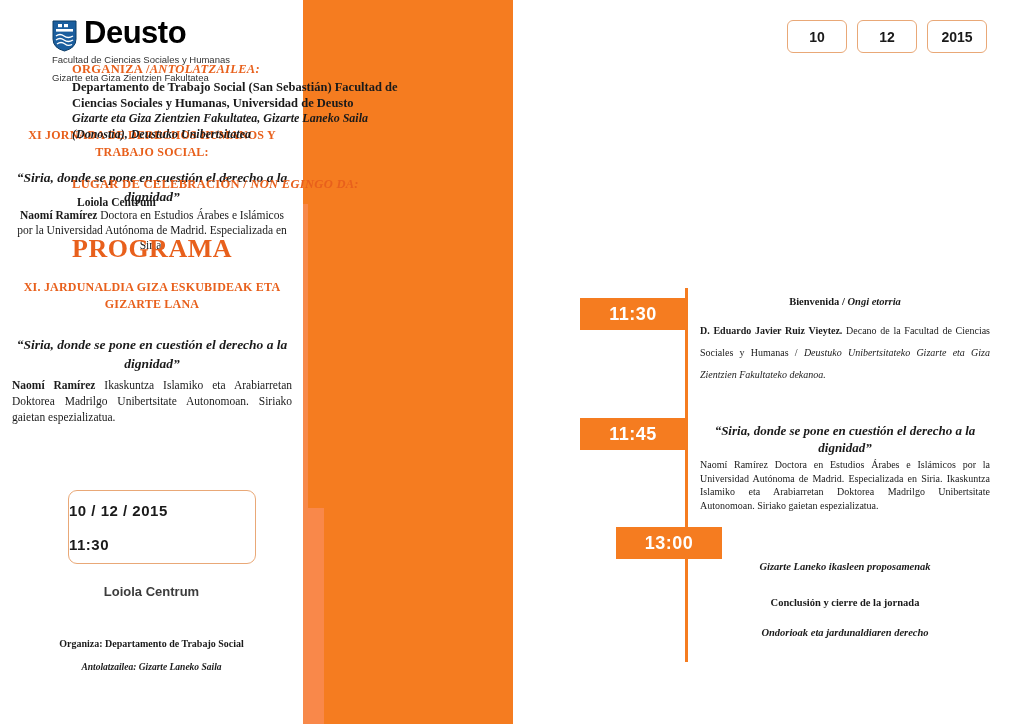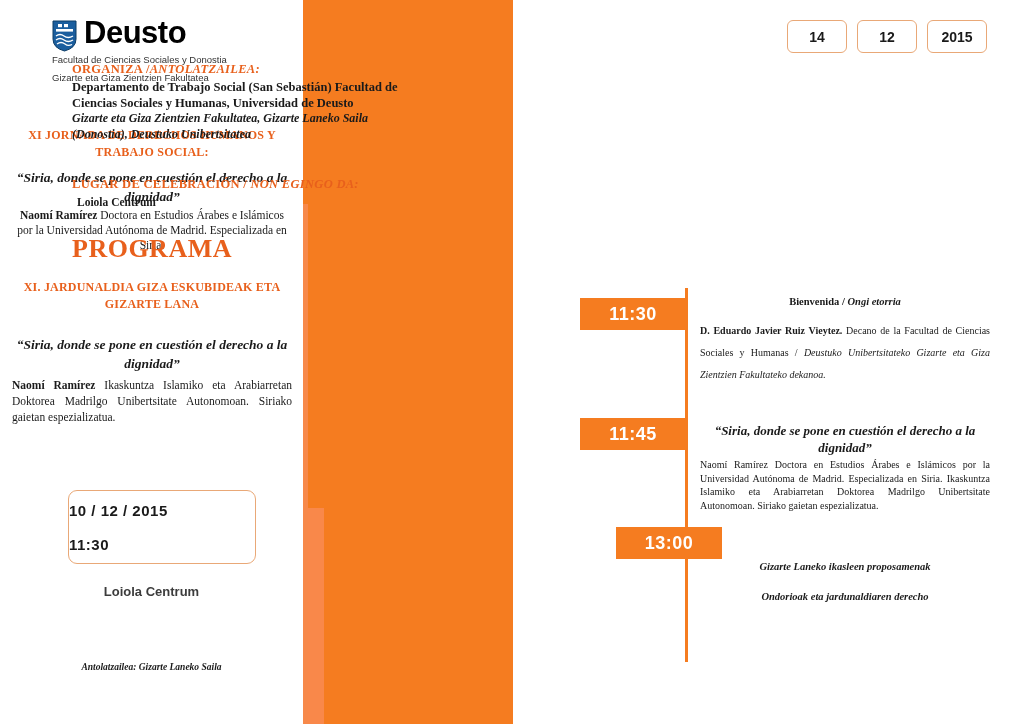--- a/index.html
+++ b/index.html
@@ -413,21 +413,21 @@
         <path d="M1 1 H24 V19 Q24 28 12.5 31 Q1 28 1 19 Z" fill="#1B5E9E" stroke="#0d3c66" stroke-width="1"></path>
         <rect x="6" y="4" width="4" height="3.2" fill="#ffffff"></rect>
         <rect x="12" y="4" width="4" height="3.2" fill="#ffffff"></rect>
         <rect x="4" y="9" width="17" height="2.6" fill="#ffffff"></rect>
         <path d="M4 16 q4 -3 8 0 q4 3 9 0" stroke="#ffffff" stroke-width="1.4" fill="none"></path>
         <path d="M4 20 q4 -3 8 0 q4 3 9 0" stroke="#ffffff" stroke-width="1.4" fill="none"></path>
         <path d="M5 24 q4 -3 8 0 q3 2.5 7 0.5" stroke="#ffffff" stroke-width="1.3" fill="none"></path>
       </svg>
       <div id="logo-wordmark">Deusto</div>
     </div>
-    <div id="logo-sub">Facultad de Ciencias Sociales y Donostia</div>
+    <div id="logo-sub">Facultad de Ciencias Sociales y Humanas</div>
     <div id="logo-sub2">Gizarte eta Giza Zientzien Fakultatea</div>
   </div>
 
   <div id="es-block">
     <div class="title-orange">XI JORNADA DE DERECHOS HUMANOS Y TRABAJO SOCIAL:</div>
     <div class="quote-it">“Siria, donde se pone en cuestión el derecho a la dignidad”</div>
     <div class="speaker-line"><span class="speaker-name">Naomí Ramírez</span> <span>Doctora en Estudios Árabes e Islámicos por la Universidad Autónoma de Madrid. Especializada en Siria.</span></div>
   </div>
 
   <div id="eu-block">
@@ -435,27 +435,28 @@
     <div id="eu-quote">“Siria, donde se pone en cuestión el derecho a la dignidad”</div>
     <div id="eu-speaker"><span class="speaker-name">Naomí Ramírez</span> <span>Ikaskuntza Islamiko eta Arabiarretan Doktorea Madrilgo Unibertsitate Autonomoan. Siriako gaietan espezializatua.</span></div>
   </div>
 
   <div id="date-box">
     <div id="date-box-date">10 / 12 / 2015</div>
     <div id="date-box-time">11:30</div>
   </div>
 
   <div id="venue-left">Loiola Centrum</div>
+  <div id="organiza-left">Organiza: Departamento de Trabajo Social</div>
   <div id="antolatzailea-left">Antolatzailea: Gizarte Laneko Saila</div>
 </div>
 
 <div id="right-panel"></div>
 
 <div id="date-chips">
-  <div class="date-chip">14</div>
+  <div class="date-chip">10</div>
   <div class="date-chip">12</div>
   <div class="date-chip">2015</div>
 </div>
 
 <div id="organiza-block">
   <div class="heading-orange"><span>ORGANIZA /</span><span class="ital">ANTOLATZAILEA:</span></div>
   <div class="org-es">
     <div>Departamento de Trabajo Social (San Sebastián) Facultad de</div>
     <div>Ciencias Sociales y Humanas, Universidad de Deusto</div>
   </div>
@@ -483,14 +484,15 @@
   <div class="prog-body"><span class="bold">D. Eduardo Javier Ruiz Vieytez.</span><span> Decano de la Facultad de Ciencias Sociales y Humanas / </span><span class="ital">Deustuko Unibertsitateko Gizarte eta Giza Zientzien Fakultateko dekanoa.</span></div>
 </div>
 
 <div class="prog-block" id="prog-1">
   <div class="prog-quote">“Siria, donde se pone en cuestión el derecho a la dignidad”</div>
   <div class="prog-sub"><span class="bold">Naomí Ramírez</span><span> Doctora en Estudios Árabes e Islámicos por la Universidad Autónoma de Madrid. Especializada en Siria. </span><span class="ital">Ikaskuntza Islamiko eta Arabiarretan Doktorea Madrilgo</span><span> Unibertsitate Autonomoan. Siriako gaietan espezializatua.</span></div>
 </div>
 
 <div class="prog-block" id="prog-2">
   <div class="prog-line-c ital gap-md">Gizarte Laneko ikasleen proposamenak</div>
+  <div class="prog-line-c gap-md">Conclusión y cierre de la jornada</div>
   <div class="prog-line-c ital gap-sm">Ondorioak eta jardunaldiaren derecho</div>
 </div>
 
 </body></html>

